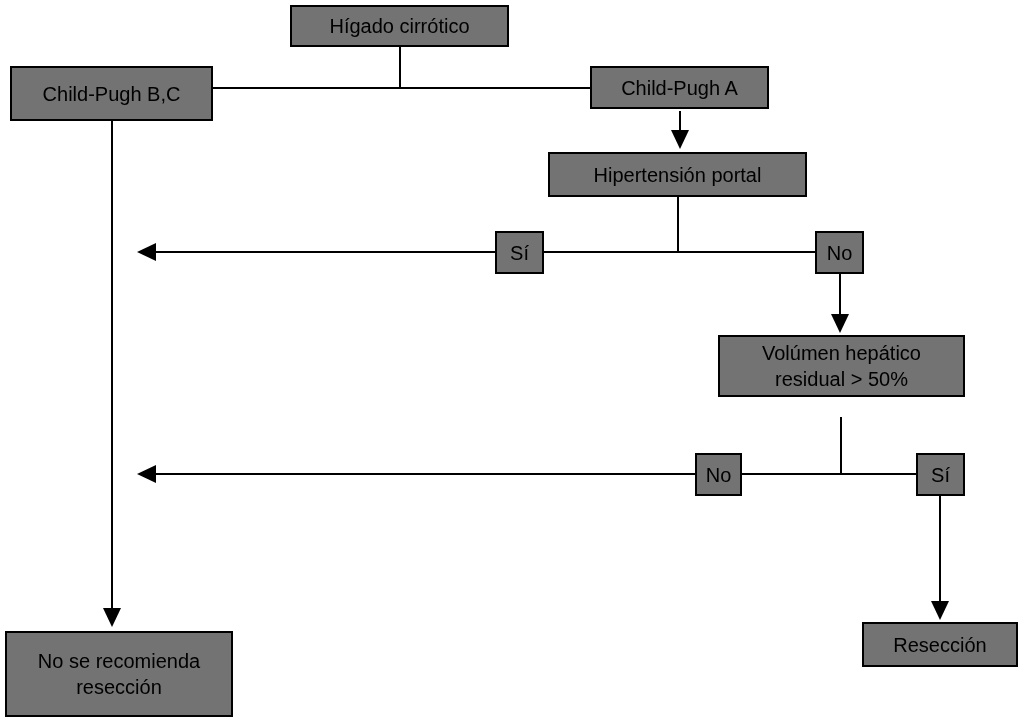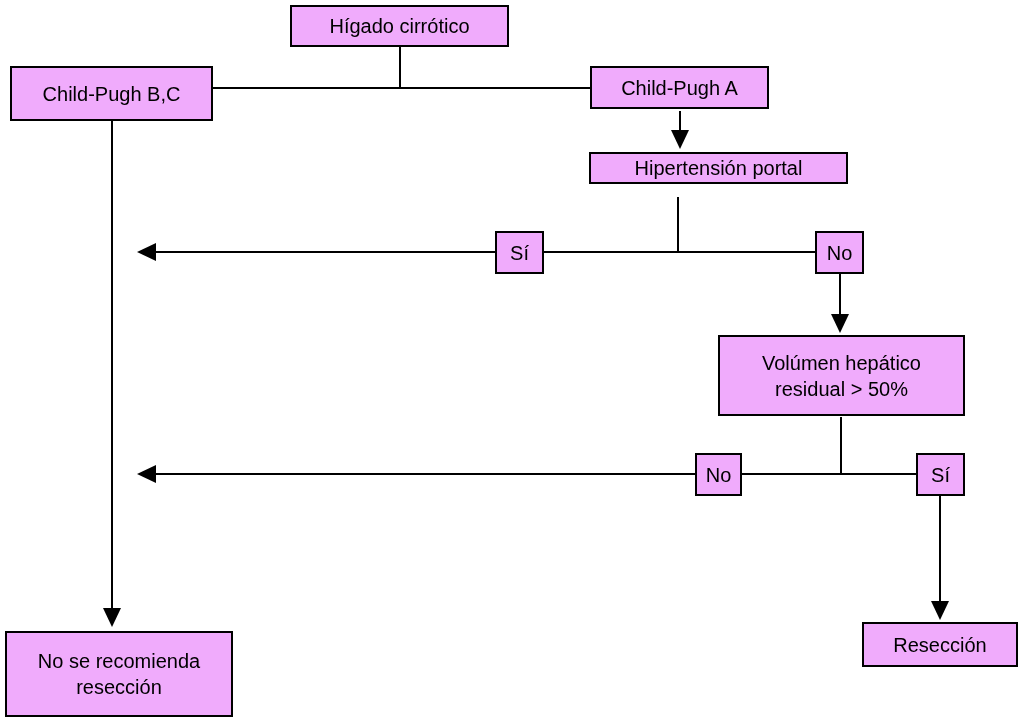--- a/index.html
+++ b/index.html
@@ -19,40 +19,40 @@
     position: absolute;
     left: 0;
     top: 0;
     width: 1024px;
     height: 720px;
     z-index: 0;
   }
   .node {
     position: absolute;
     box-sizing: border-box;
-    background: #f0abfc;
+    background: #737373;
     border: 2px solid #000000;
     color: #000000;
     display: flex;
     align-items: center;
     justify-content: center;
     text-align: center;
     font-size: 20px;
     line-height: 1.3;
     z-index: 1;
     padding: 2px 6px;
   }
   
   .n-higado      { left: 290px; top: 5px;   width: 219px; height: 42px; }
   .n-childbc     { left: 10px;  top: 66px;  width: 203px; height: 55px; }
   .n-childa      { left: 590px; top: 66px;  width: 179px; height: 43px; }
-  .n-hipertension{ left: 548px; top: 152px; width: 259px; height: 32px; margin-left: 41px; }
+  .n-hipertension{ left: 548px; top: 152px; width: 259px; height: 45px; }
   .n-si1         { left: 495px; top: 231px; width: 49px;  height: 43px; }
   .n-no1         { left: 815px; top: 231px; width: 49px;  height: 43px; }
-  .n-volumen     { left: 718px; top: 335px; width: 247px; height: 81px; }
+  .n-volumen     { left: 718px; top: 335px; width: 247px; height: 62px; }
   .n-no2         { left: 695px; top: 453px; width: 47px;  height: 43px; }
   .n-si2         { left: 916px; top: 453px; width: 49px;  height: 43px; }
   .n-reseccion   { left: 862px; top: 622px; width: 156px; height: 45px; }
   .n-noreseccion { left: 5px;   top: 631px; width: 228px; height: 86px; }
 </style>
 </head>
 <body>
 
 <div id="stage">
 

